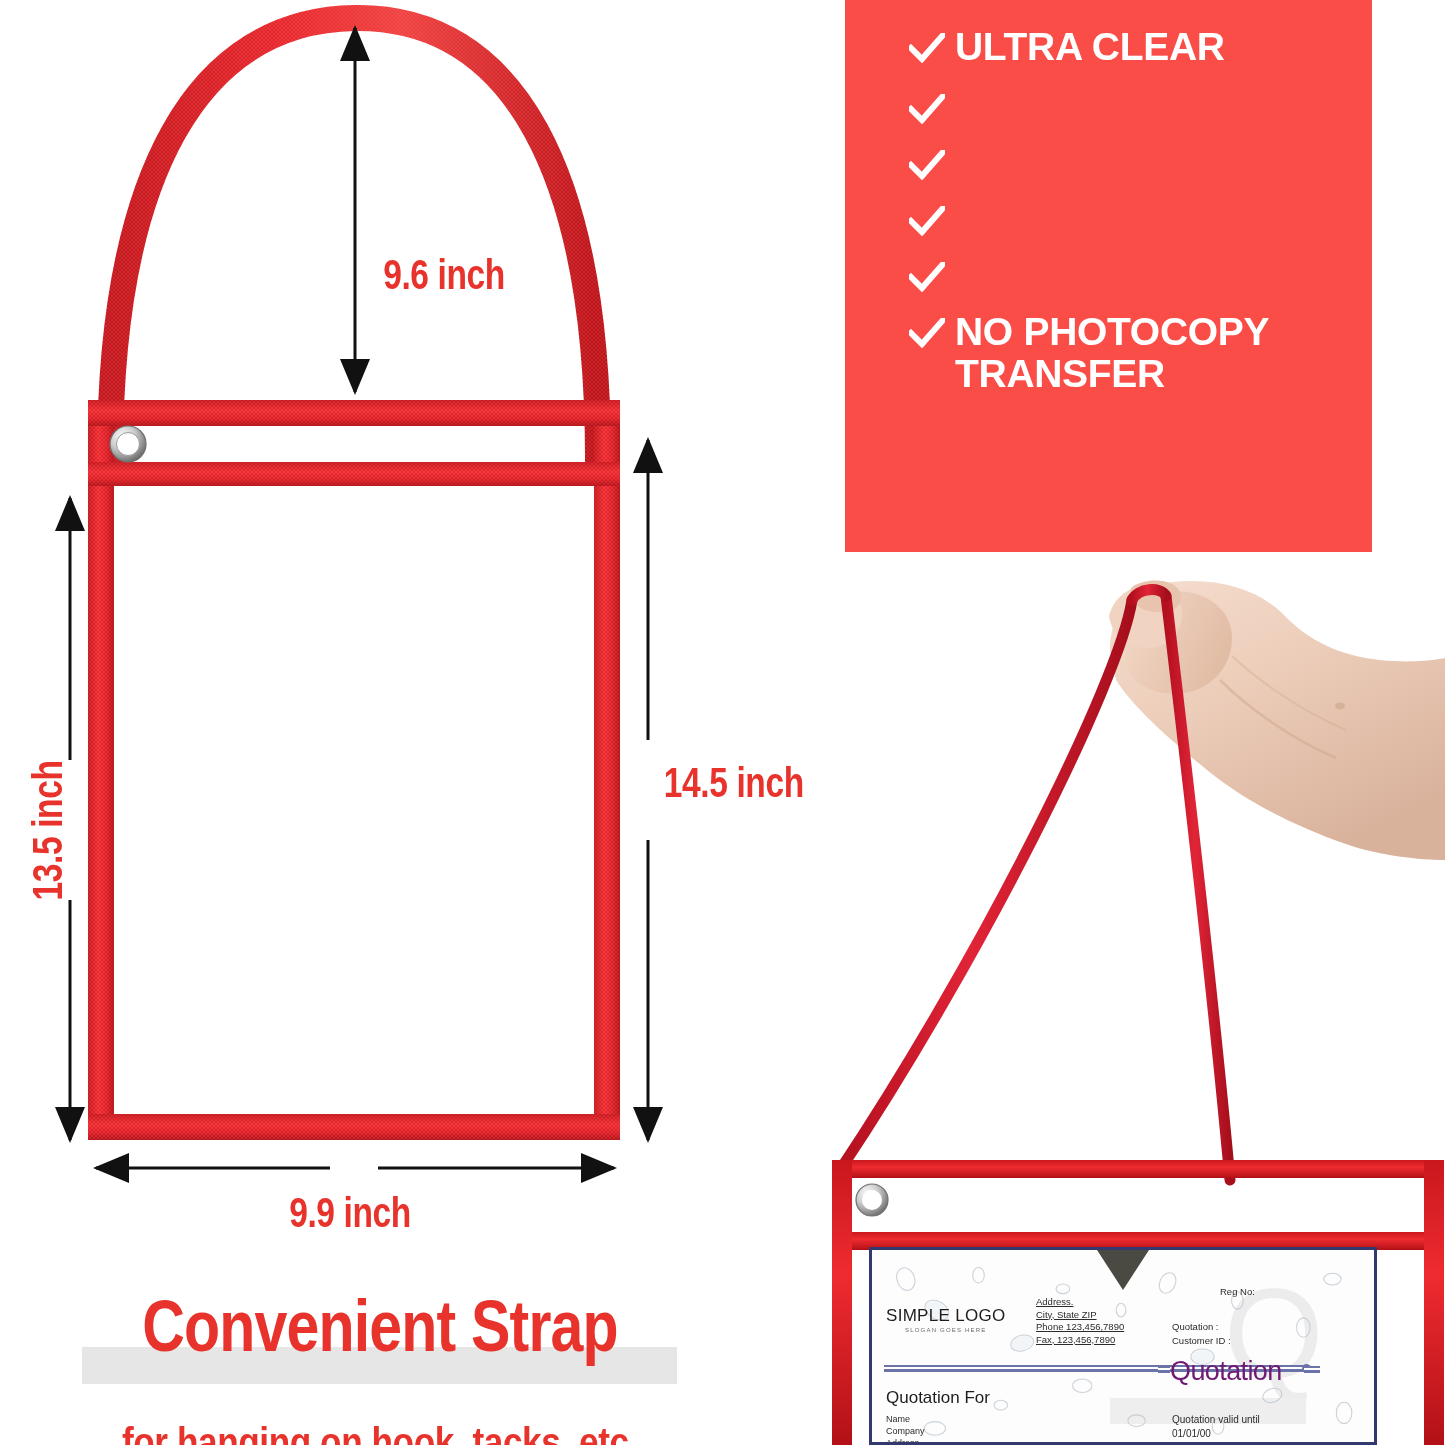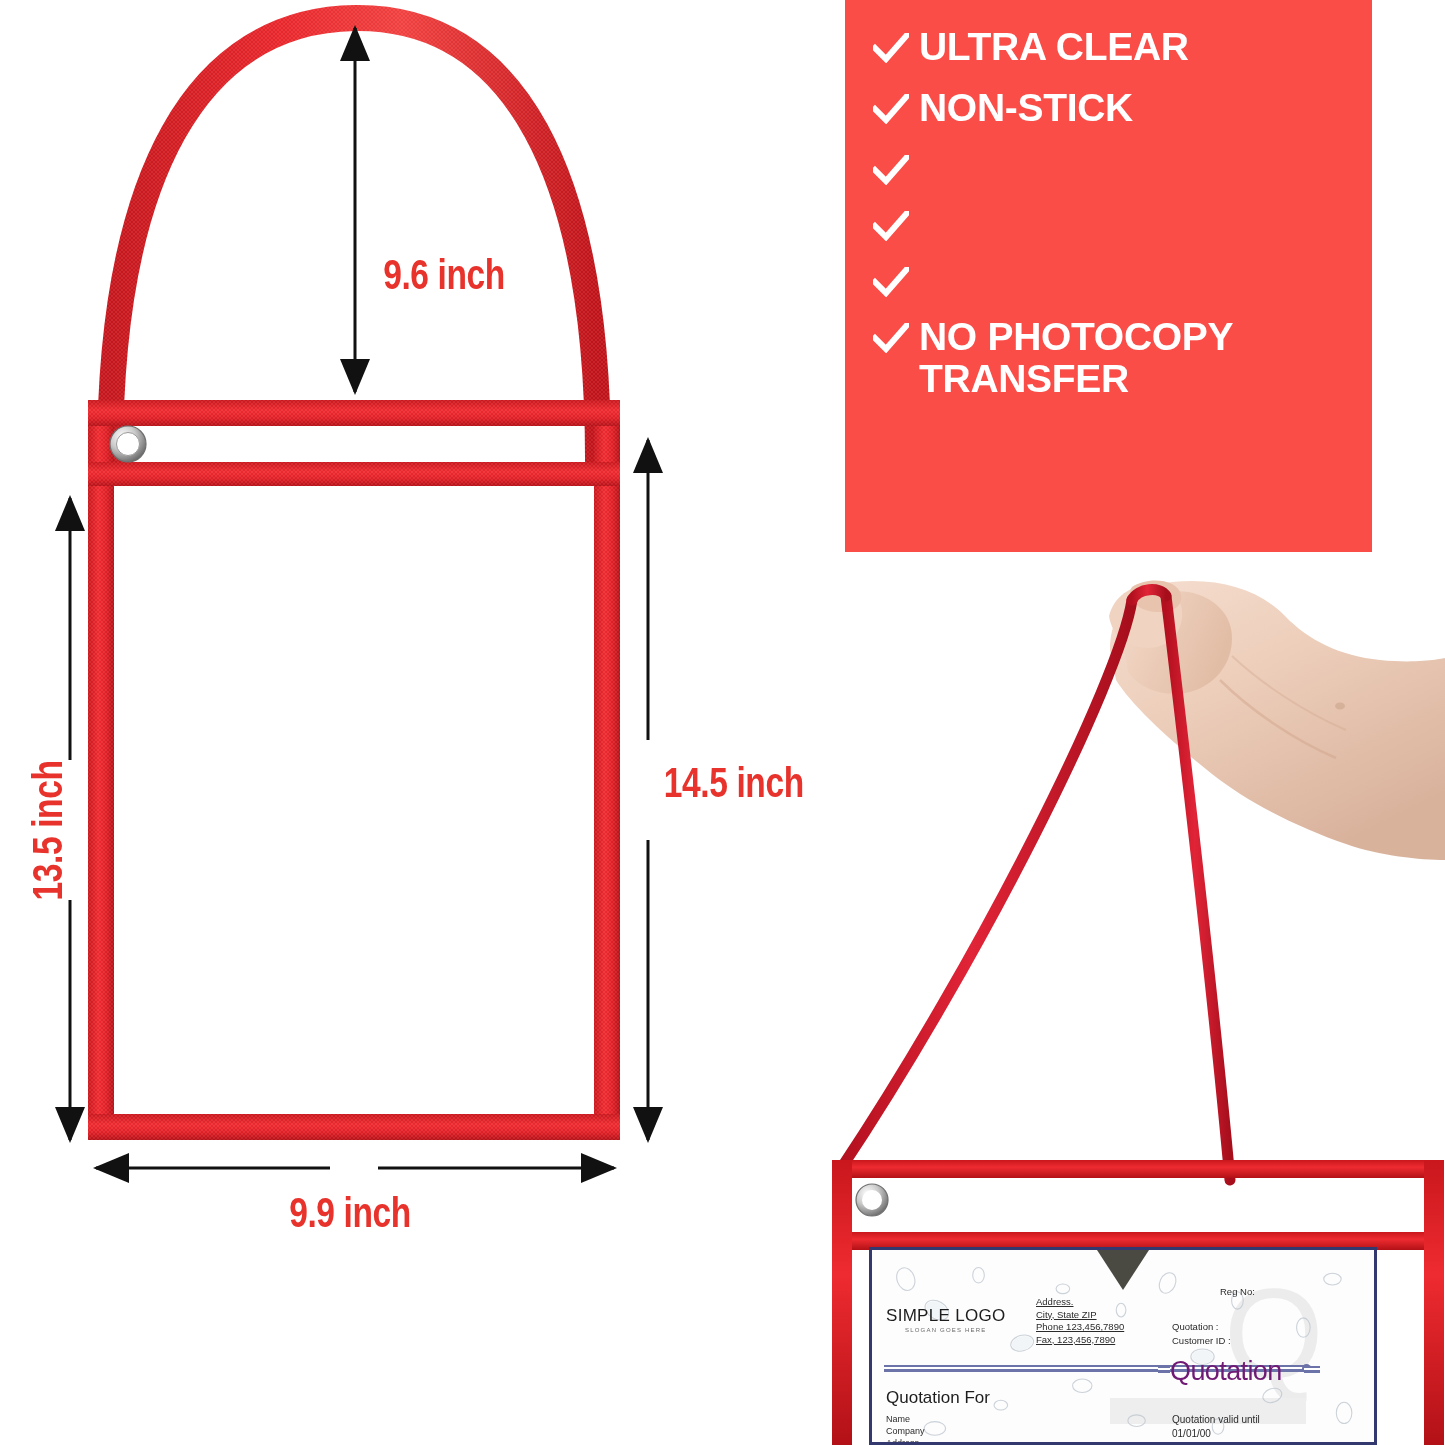--- a/index.html
+++ b/index.html
@@ -10,21 +10,21 @@
     overflow:hidden;
     position:relative;
   }
   #stage{position:absolute;left:0;top:0;width:1445px;height:1445px;}
 
   
   .feature-panel{
     position:absolute;left:845px;top:0px;width:527px;height:552px;
     background:#fa4d48;
     box-sizing:border-box;
-    padding:26px 18px 0 28px;
+    padding:26px 18px 0 64px;
   }
   .feature-row{
     display:flex;align-items:flex-start;
     margin-bottom:19px;
   }
   .feature-check{
     color:#ffffff;font-size:34px;line-height:1;font-weight:bold;
     width:46px;flex:0 0 46px;padding-top:7px;
   }
   .feature-check svg{display:block;}
@@ -212,37 +212,41 @@
         <line x1="378" y1="1168" x2="614" y2="1168" stroke="#111" stroke-width="3" marker-end="url(#arrH)"></line>
       </g>
     </svg>
 
     <div class="dim-label" id="dim-96">9.6 inch</div>
     <div class="dim-label" id="dim-145">14.5 inch</div>
     <div class="dim-label" id="dim-135">13.5 inch</div>
     <div class="dim-label" id="dim-99">9.9 inch</div>
   </div>
 
+  <div class="headline-wrap">
+    <div class="headline-hl"></div>
+    <div class="headline">Convenient Strap</div>
+    <div class="subhead">for hanging on hook, tacks, etc.</div>
+  </div>
 
   <div class="feature-panel">
     <div class="feature-row">
       <div class="feature-check">
         <svg width="36" height="30" viewBox="0 0 36 30">
             <path d="M2 15 L13 26 L34 2" fill="none" stroke="#ffffff" stroke-width="6" stroke-linecap="square"></path>
           </svg>
       </div>
       <div class="feature-text">ULTRA CLEAR</div>
     </div>
     <div class="feature-row">
       <div class="feature-check">
         <svg width="36" height="30" viewBox="0 0 36 30">
             <path d="M2 15 L13 26 L34 2" fill="none" stroke="#ffffff" stroke-width="6" stroke-linecap="square"></path>
           </svg>
       </div>
-      <div class="feature-text">NON-STICK</div>
     </div>
     <div class="feature-row">
       <div class="feature-check">
         <svg width="36" height="30" viewBox="0 0 36 30">
             <path d="M2 15 L13 26 L34 2" fill="none" stroke="#ffffff" stroke-width="6" stroke-linecap="square"></path>
           </svg>
       </div>
     </div>
     <div class="feature-row">
       <div class="feature-check">

